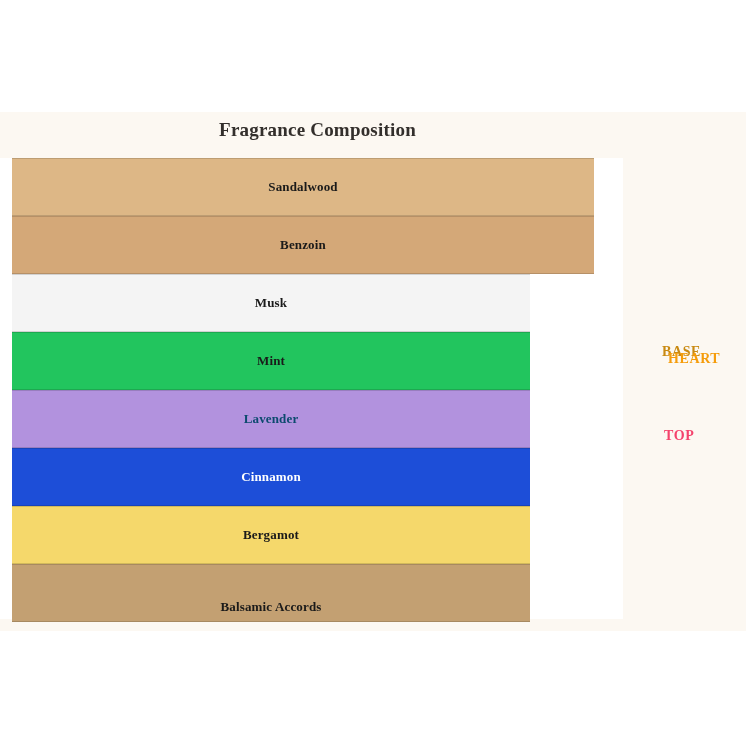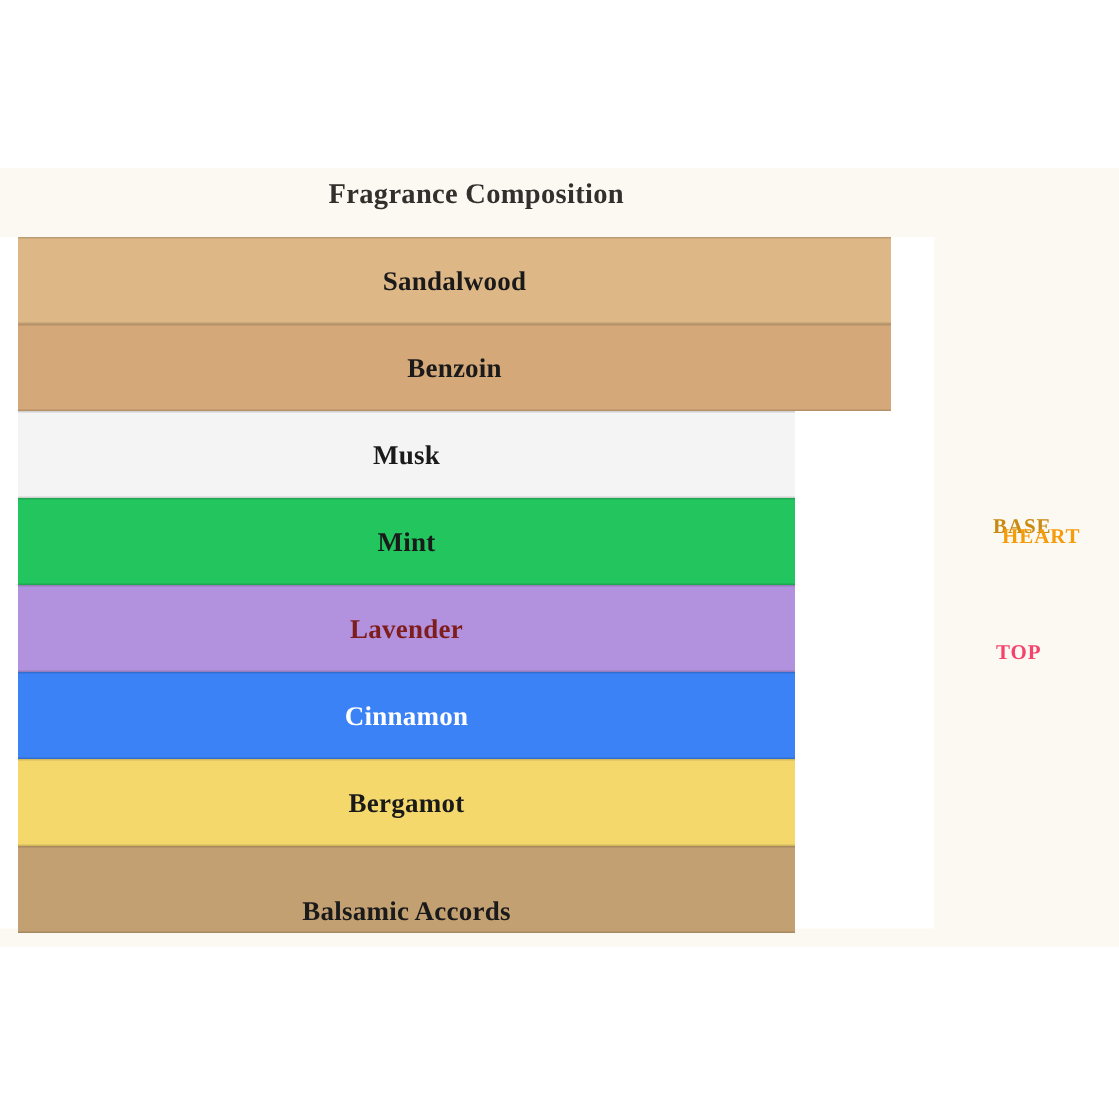--- a/index.html
+++ b/index.html
@@ -49,21 +49,21 @@
     position: absolute;
     left: 12px;
     box-sizing: border-box;
     display: flex;
     align-items: center;
     justify-content: center;
     border-top: 1px solid rgba(0,0,0,0.14);
     border-bottom: 1px solid rgba(0,0,0,0.14);
   }
   .bar-label {
-    font-size: 18px;
+    font-size: 13px;
     font-weight: bold;
     letter-spacing: 0.15px;
     white-space: nowrap;
     pointer-events: none;
   }
   .group-label {
     position: absolute;
     font-size: 14px;
     font-weight: bold;
     letter-spacing: 0.6px;
@@ -89,23 +89,23 @@
       <div class="bar" style="top: 216px; height: 58px; width: 582px; background: rgb(212, 168, 120);">
         <span class="bar-label" style="color: rgb(26, 26, 26);">Benzoin</span>
       </div>
       <div class="bar" style="top: 274px; height: 58px; width: 518px; background: rgb(244, 244, 244);">
         <span class="bar-label" style="color: rgb(26, 26, 26);">Musk</span>
       </div>
       <div class="bar" style="top: 332px; height: 58px; width: 518px; background: #22c55e;">
         <span class="bar-label" style="color: rgb(26, 26, 26);">Mint</span>
       </div>
       <div class="bar" style="top: 390px; height: 58px; width: 518px; background: rgb(178, 146, 222);">
-        <span class="bar-label" style="color: #7f1d1d;">Lavender</span>
+        <span class="bar-label" style="color: #0c4a6e;">Lavender</span>
       </div>
-      <div class="bar" style="top: 448px; height: 58px; width: 518px; background: #3b82f6;">
+      <div class="bar" style="top: 448px; height: 58px; width: 518px; background: #1d4ed8;">
         <span class="bar-label" style="color: rgb(255, 255, 255);">Cinnamon</span>
       </div>
       <div class="bar" style="top: 506px; height: 58px; width: 518px; background: rgb(245, 216, 107);">
         <span class="bar-label" style="color: rgb(26, 26, 26); text-align: right;">Bergamot</span>
       </div>
       <div class="bar" style="top: 564px; height: 58px; width: 518px; background: rgb(195, 160, 114);">
         <span class="bar-label" style="color: rgb(26, 26, 26); margin-top: 28px;">Balsamic Accords</span>
       </div>
     </div>
 

